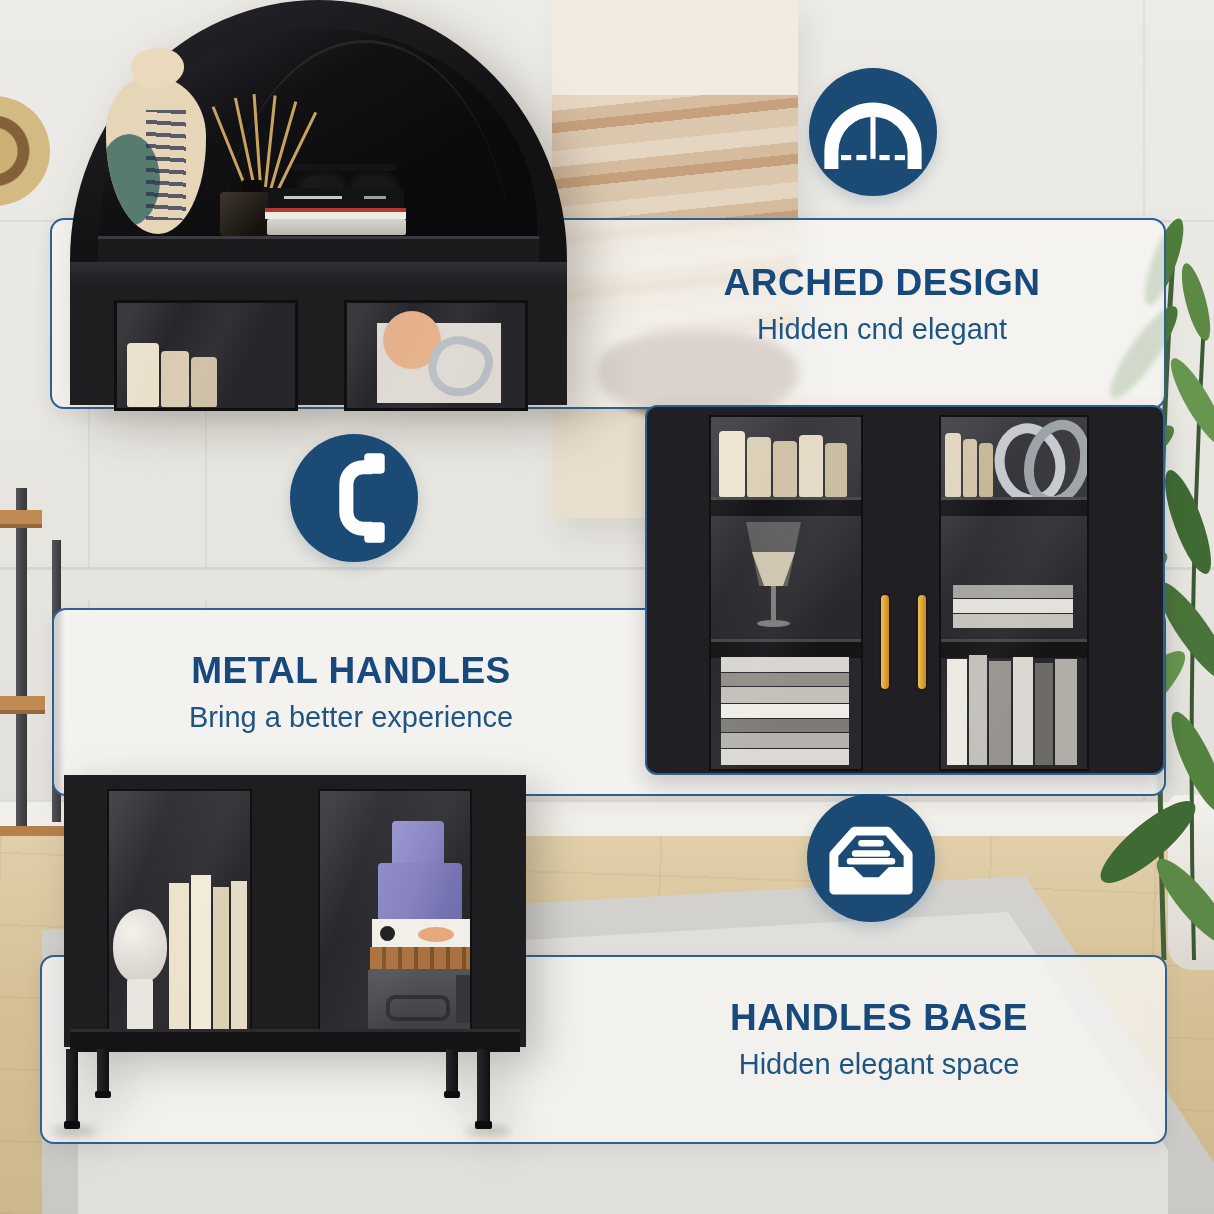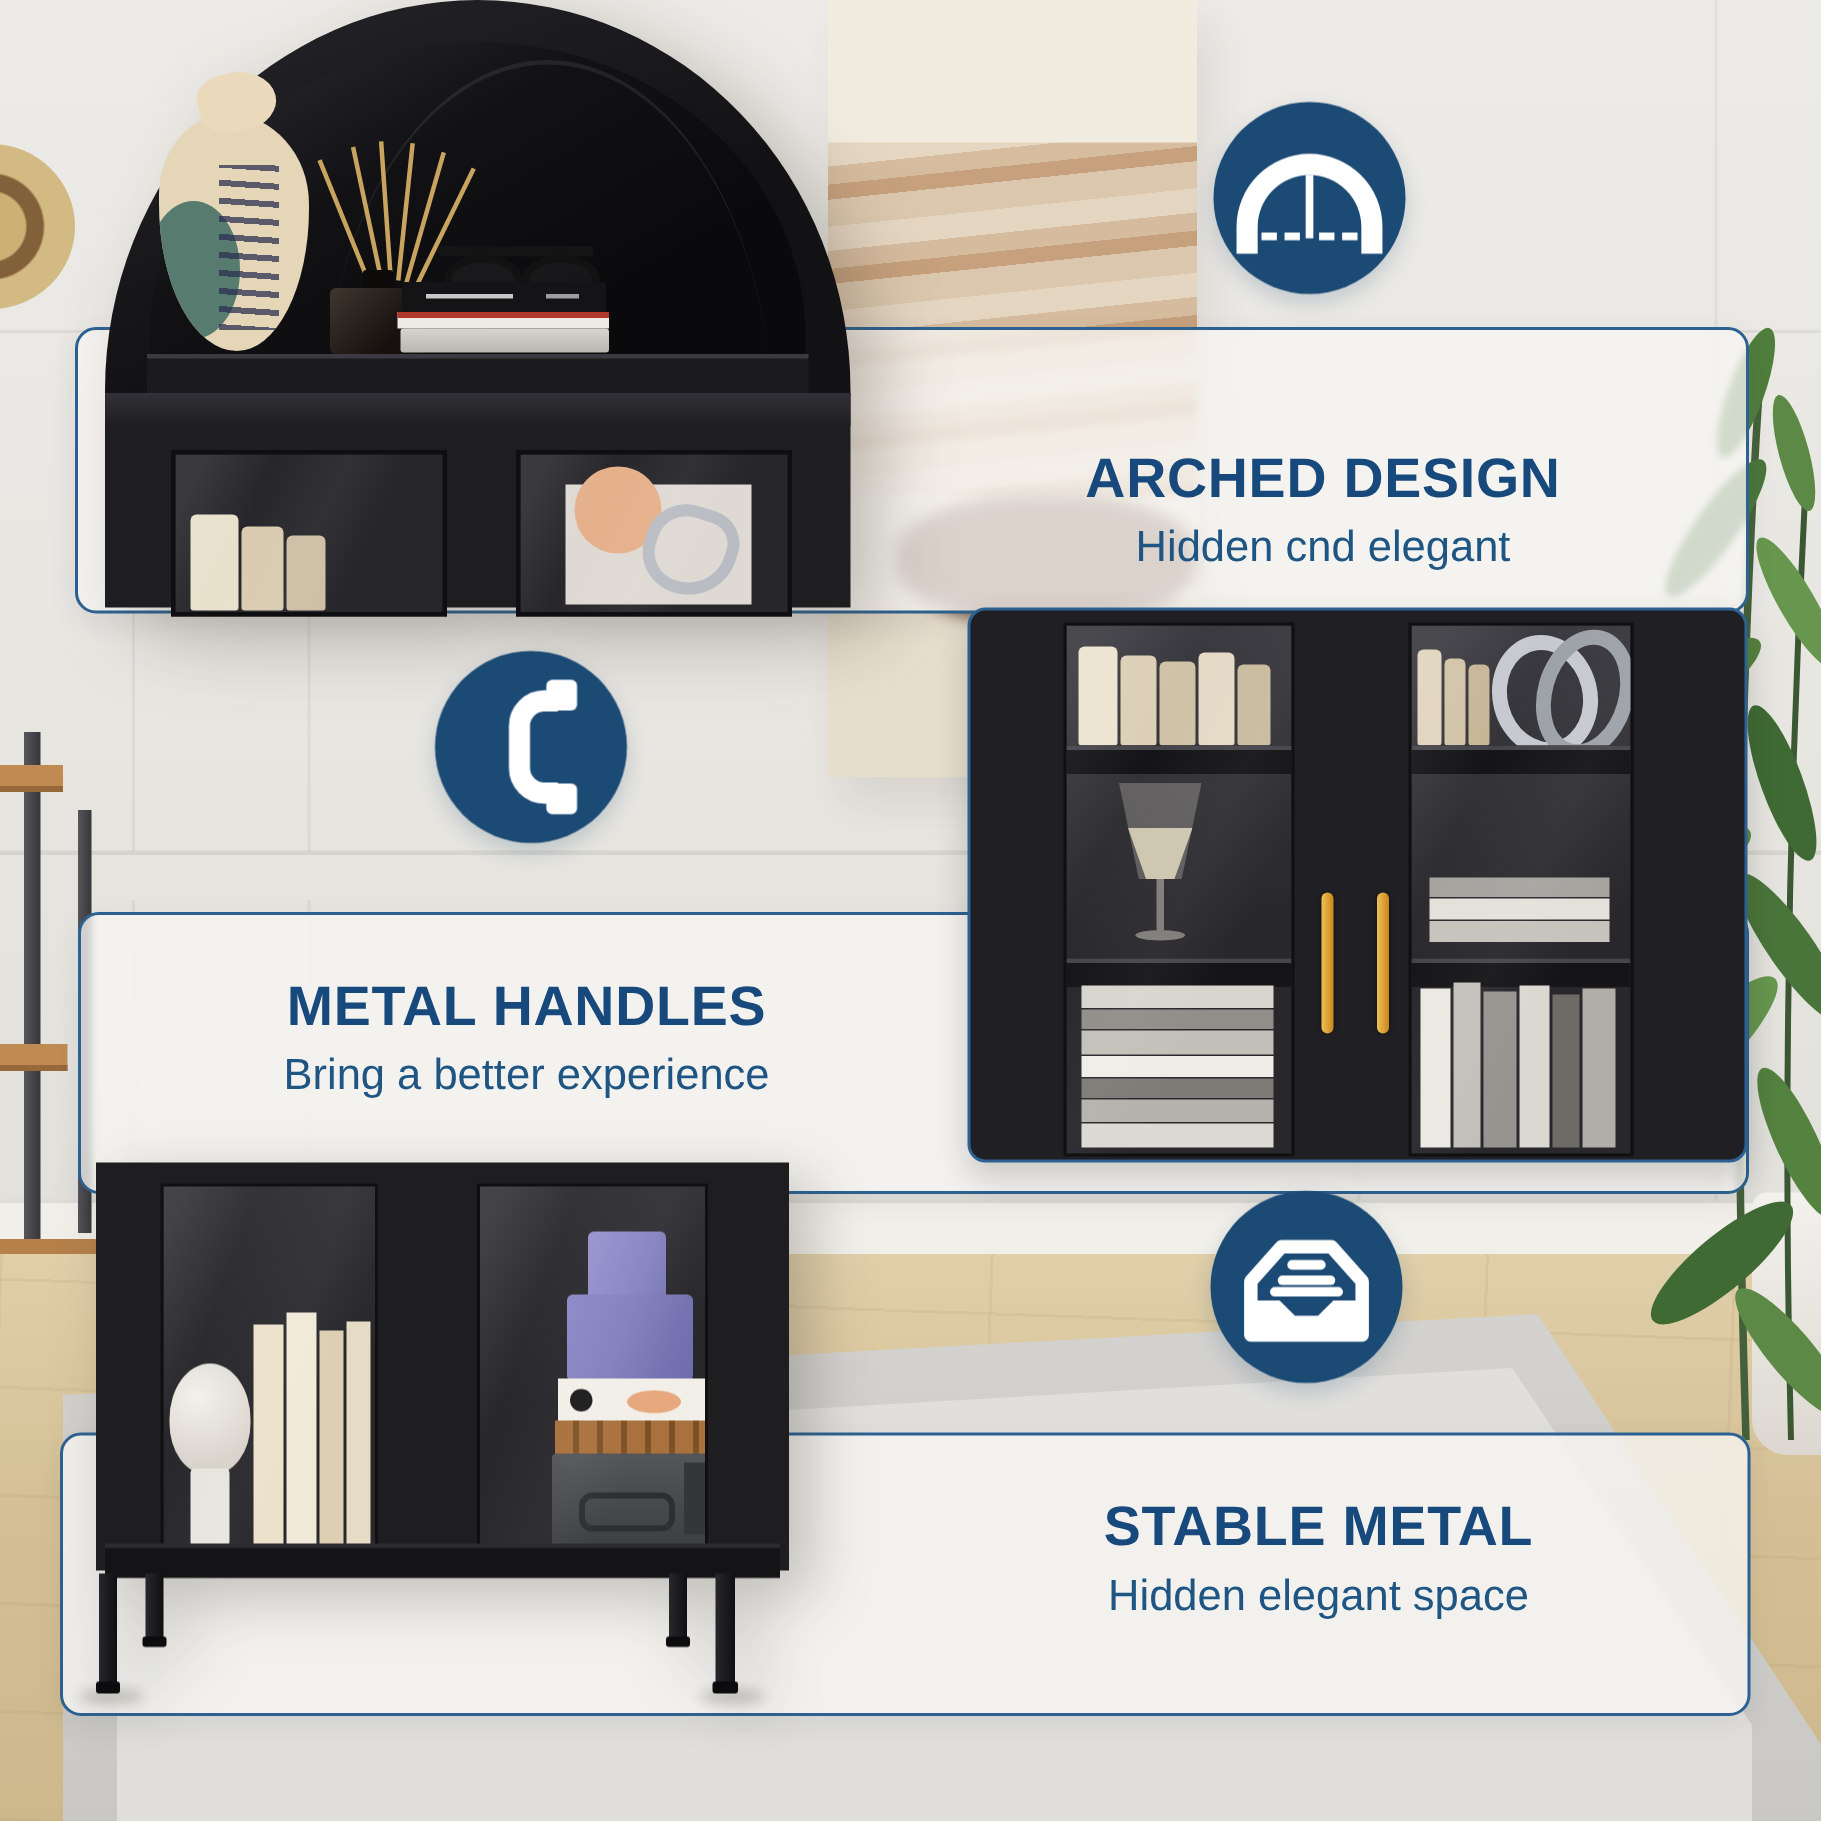--- a/index.html
+++ b/index.html
@@ -60,21 +60,21 @@
 
   
   .card{border:2px solid var(--card-border,#2c6191);border-radius:14px;
         background:var(--card-fill,rgba(247,246,243,0.78));
         -webkit-backdrop-filter:blur(2.5px);backdrop-filter:blur(2.5px);
         box-shadow:0 6px 18px rgba(50,60,80,.08);z-index:10;}
   .card.c1{left:50px;top:218px;width:1112px;height:187px;}
   .card.c2{left:52px;top:608px;width:1110px;height:184px;}
   .card.c3{left:40px;top:955px;width:1123px;height:185px;}
   .feature-text{display:flex;flex-direction:column;gap:7px;text-align:center;width:490px;}
-  .ft1{left:585px;top:42px;margin-top:36px;}
+  .ft1{left:585px;top:42px;}
   .ft2{left:52px;top:40px;}
   .ft3{left:592px;top:40px;}
   .feature-title{font-size:37px;font-weight:bold;letter-spacing:.5px;color:var(--heading-blue,#17497c);line-height:42px;}
   .feature-sub{font-size:29px;color:var(--subtitle-blue,#1e5583);line-height:36px;}
 
   
   .icon-badge{width:128px;height:128px;border-radius:50%;z-index:30;
       background:var(--brand-blue,#1b4a75);box-shadow:0 6px 14px rgba(27,74,117,.20);}
   .icon-badge svg{position:absolute;left:0;top:0;width:128px;height:128px;}
   .ib1{left:809px;top:68px;} .ib2{left:290px;top:434px;} .ib3{left:807px;top:794px;}
@@ -243,21 +243,21 @@
     </div>
   </div>
   <div class="abs card c2">
     <div class="abs feature-text ft2">
       <div class="feature-title">METAL HANDLES</div>
       <div class="feature-sub">Bring a better experience</div>
     </div>
   </div>
   <div class="abs card c3">
     <div class="abs feature-text ft3">
-      <div class="feature-title">STABLE METAL</div>
+      <div class="feature-title">HANDLES BASE</div>
       <div class="feature-sub">Hidden elegant space</div>
     </div>
   </div>
 
   <div class="abs photoA" aria-label="Arched cabinet top shelf with decorative bag vase, reed diffuser, stacked books and glasses">
     <div class="abs pa-arch"></div>
     <div class="abs pa-inner">
       <div class="abs pa-gloss"></div>
     </div>
     <div class="abs bag">

